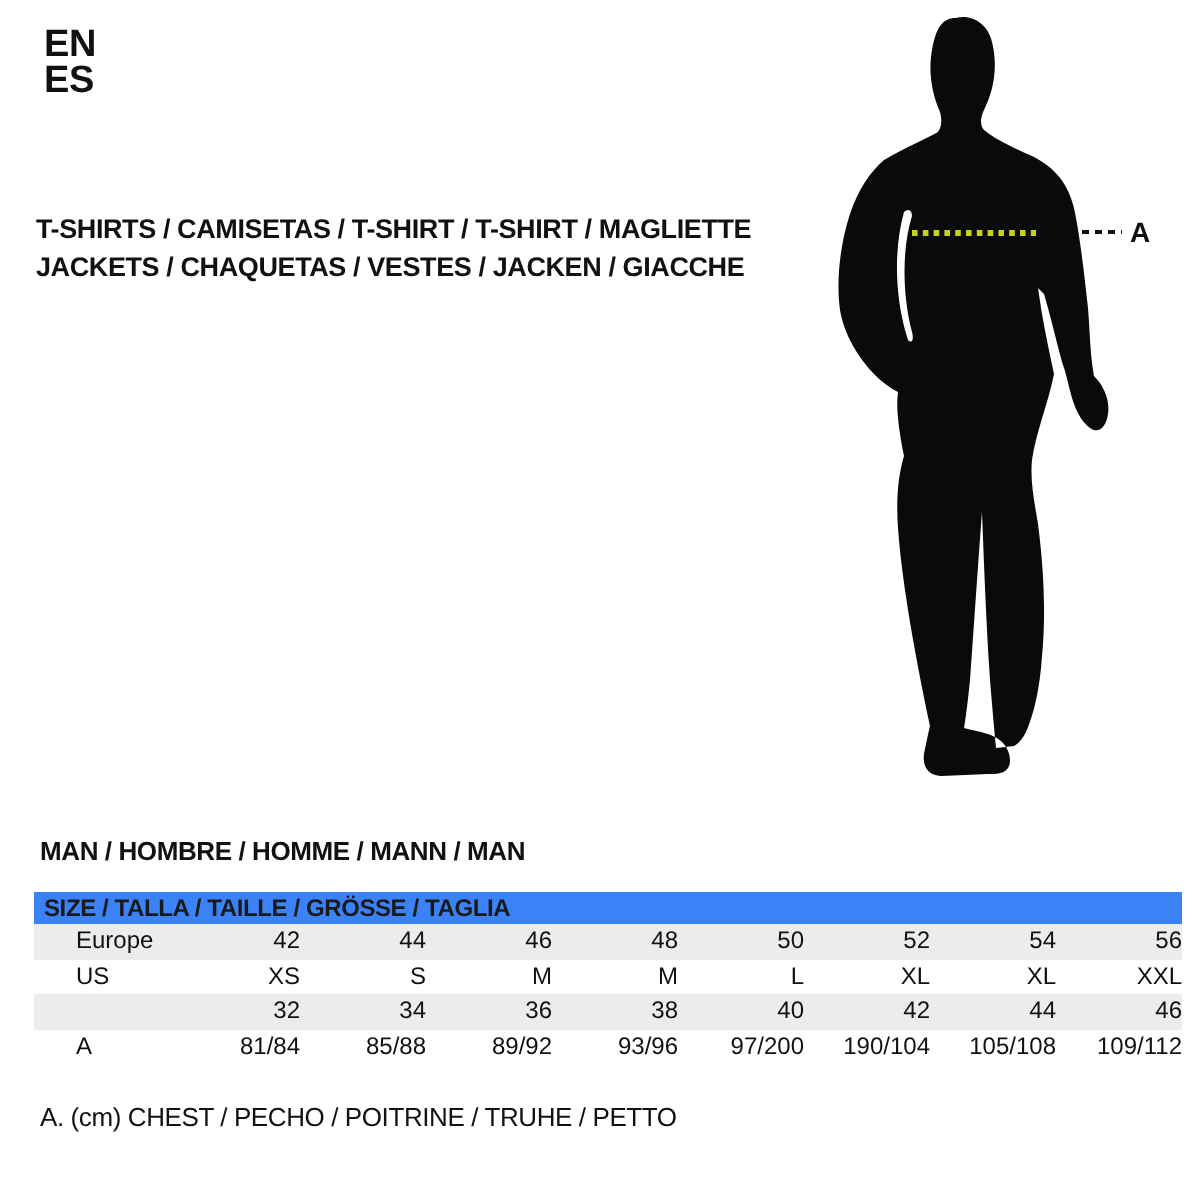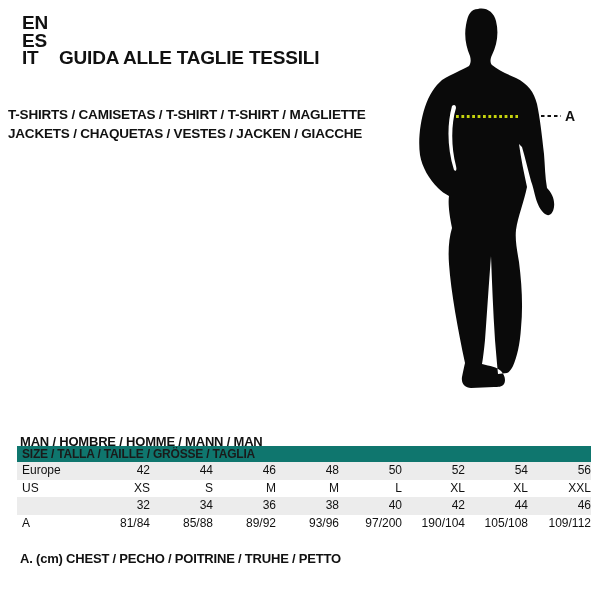--- a/index.html
+++ b/index.html
@@ -9,54 +9,50 @@
     font-family:"Liberation Sans","DejaVu Sans",sans-serif;
   }
   .abs{position:absolute;}
 
   
   .lang-block{left:22px;top:14px;}
   .lang-row{display:flex;line-height:17.6px;font-size:19px;font-weight:bold;letter-spacing:-0.2px;}
   .lang-code{width:37px;flex:0 0 37px;}
 
   
-  .cat-block{left:8px;top:106px;font-size:13.5px;font-weight:bold;line-height:18.5px;letter-spacing:-0.2px;}
+  .cat-block{left:18px;top:106px;font-size:13.5px;font-weight:bold;line-height:18.5px;letter-spacing:-0.2px;}
 
   
   .figure-svg{left:0;top:0;}
   .a-label{left:565px;top:108px;font-size:14px;font-weight:bold;}
 
   
-  .man-heading{left:20px;top:418px;font-size:13px;font-weight:bold;letter-spacing:-0.2px;margin-top:16px;}
+  .man-heading{left:20px;top:418px;font-size:13px;font-weight:bold;letter-spacing:-0.2px;}
 
   
   .size-table{left:17px;top:446px;width:574px;font-size:12px;}
-  .t-header{background:#0f766e;height:16px;line-height:16px;padding-left:5px;
+  .t-header{background:#3b82f6;height:16px;line-height:16px;padding-left:5px;
             font-weight:bold;letter-spacing:-0.2px;color:#1a1a1a;}
   .t-row{display:grid;grid-template-columns:70px repeat(8,1fr);height:17.5px;line-height:17.5px;}
   .t-row.alt{background:#ececec;}
-  .t-label{padding-left:5px;text-align:left;}
+  .t-label{padding-left:21px;text-align:left;}
   .t-cell{text-align:right;}
 
   
-  .footnote{left:20px;top:551px;font-size:13px;font-weight:bold;letter-spacing:-0.2px;}
+  .footnote{left:20px;top:551px;font-size:13px;font-weight:normal;letter-spacing:-0.2px;}
 </style>
 </head>
 <body>
 
 <div class="abs lang-block">
   <div class="lang-row">
     <span class="lang-code">EN</span>
   </div>
   <div class="lang-row">
     <span class="lang-code">ES</span>
-  </div>
-  <div class="lang-row">
-    <span class="lang-code">IT</span>
-    <span class="lang-title">GUIDA ALLE TAGLIE TESSILI</span>
   </div>
 </div>
 
 <div class="abs cat-block">
   <div>T-SHIRTS / CAMISETAS / T-SHIRT / T-SHIRT / MAGLIETTE</div>
   <div>JACKETS / CHAQUETAS / VESTES / JACKEN / GIACCHE</div>
 </div>
 
 <svg class="abs figure-svg" width="600" height="600" viewBox="0 0 600 600">
   <path fill="#0a0a0a" fill-rule="evenodd" d="M 478 9

